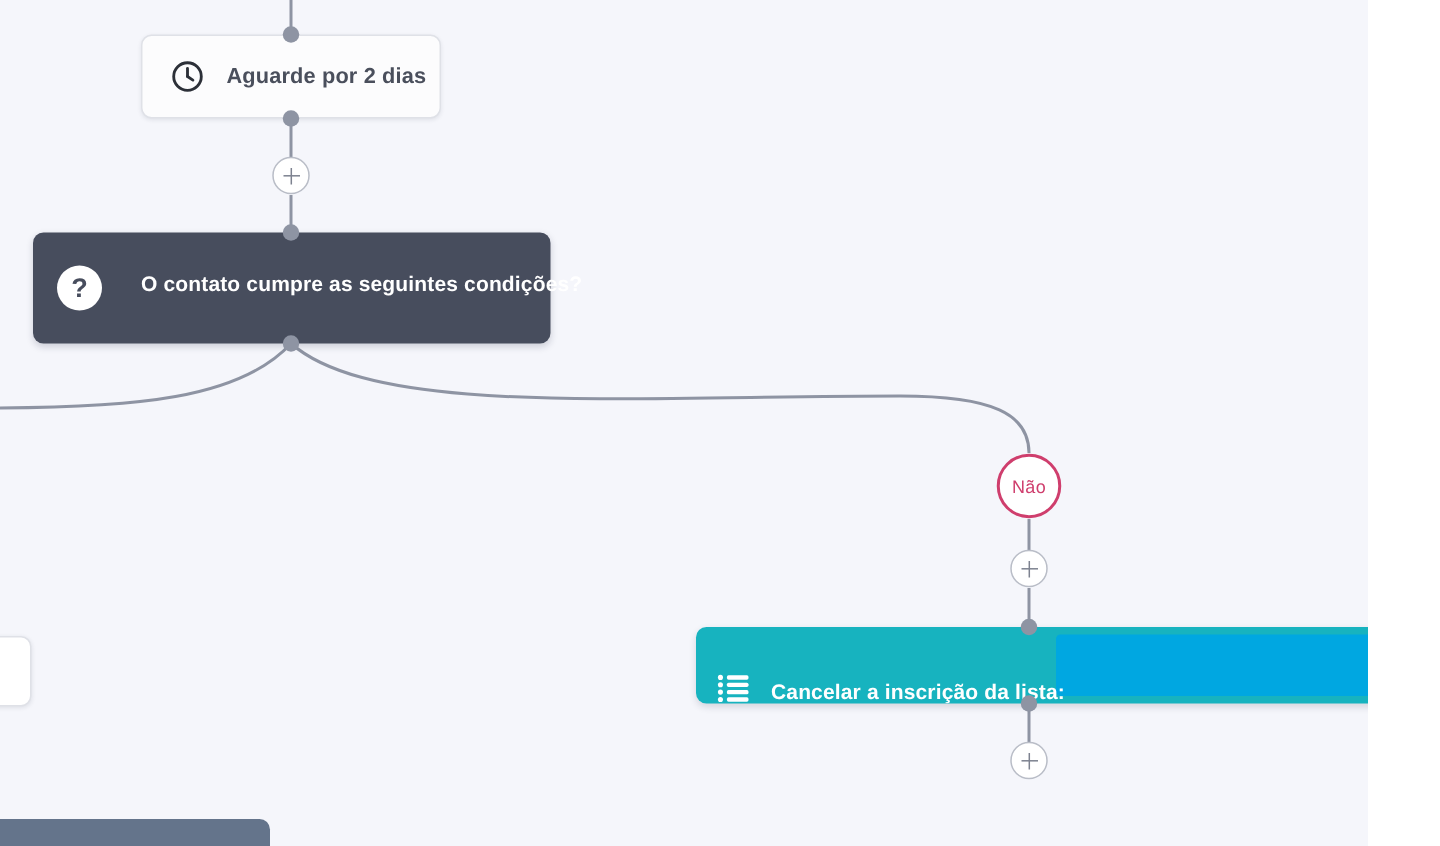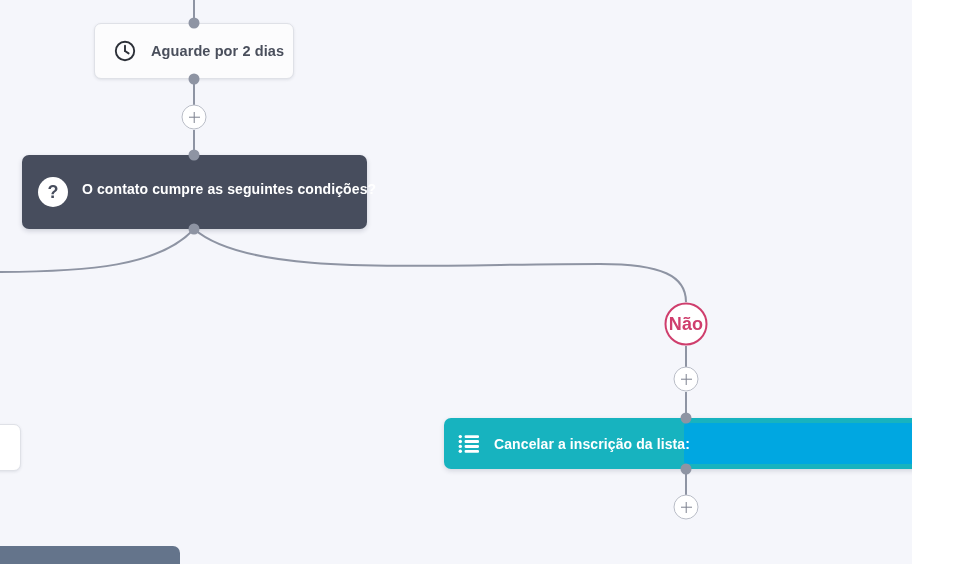--- a/index.html
+++ b/index.html
@@ -125,20 +125,21 @@
     font-size: 18px;
     font-weight: bold;
     color: #474d5d;
     line-height: 1;
     margin-top: -1px;
   }
   .cond-text {
     display: flex;
     flex-direction: row;
     justify-content: flex-end;
+    margin-left: 12px;
   }
   .cond-title {
     font-size: 14px;
     font-weight: bold;
     color: #ffffff;
     letter-spacing: 0.1px;
     margin-bottom: 6px;
     white-space: nowrap;
   }
   .cond-sub {
@@ -158,22 +159,22 @@
     background: #ffffff;
     border: 2px solid #cf3e6d;
     box-sizing: border-box;
     transform: translate(-50%, -50%);
     display: flex;
     align-items: center;
     justify-content: center;
     cursor: pointer;
   }
   .branch-badge span {
-    font-size: 18px;
-    font-weight: bold;
+    font-size: 12px;
+    font-weight: normal;
     color: #cf3e6d;
     letter-spacing: 0.2px;
   }
 
   
   .action-bar {
     position: absolute;
     box-sizing: border-box;
     background: #17b3bf;
     border-radius: 7px;
@@ -276,21 +277,21 @@
   </div>
   <div class="dot" style="left:194px; top:155px;"></div>
   <div class="dot" style="left:194px; top:229px;"></div>
 
   <div class="branch-badge" style="left:686px; top:324px;">
     <span>Não</span>
   </div>
 
   <div class="plus-btn" style="left:686px; top:379px;"></div>
 
-  <div class="action-bar" style="left:444px; top:418px; width:484px; height:51px;">
+  <div class="action-bar" style="left:464px; top:418px; width:484px; height:51px;align-items:flex-end;">
     <span class="sel-fill" style="left:240px; right:6px;"></span>
     <span class="action-icon">
       <svg width="22" height="20" viewBox="0 0 22 20" xmlns="http://www.w3.org/2000/svg">
         <circle cx="2.3" cy="2.6" r="1.7" fill="#ffffff"></circle>
         <circle cx="2.3" cy="7.5" r="1.7" fill="#ffffff"></circle>
         <circle cx="2.3" cy="12.4" r="1.7" fill="#ffffff"></circle>
         <circle cx="2.3" cy="17.3" r="1.7" fill="#ffffff"></circle>
         <rect x="6.6" y="1.2" width="14.4" height="2.9" rx="1.1" fill="#ffffff"></rect>
         <rect x="6.6" y="6.1" width="14.4" height="2.9" rx="1.1" fill="#ffffff"></rect>
         <rect x="6.6" y="11.0" width="14.4" height="2.9" rx="1.1" fill="#ffffff"></rect>

